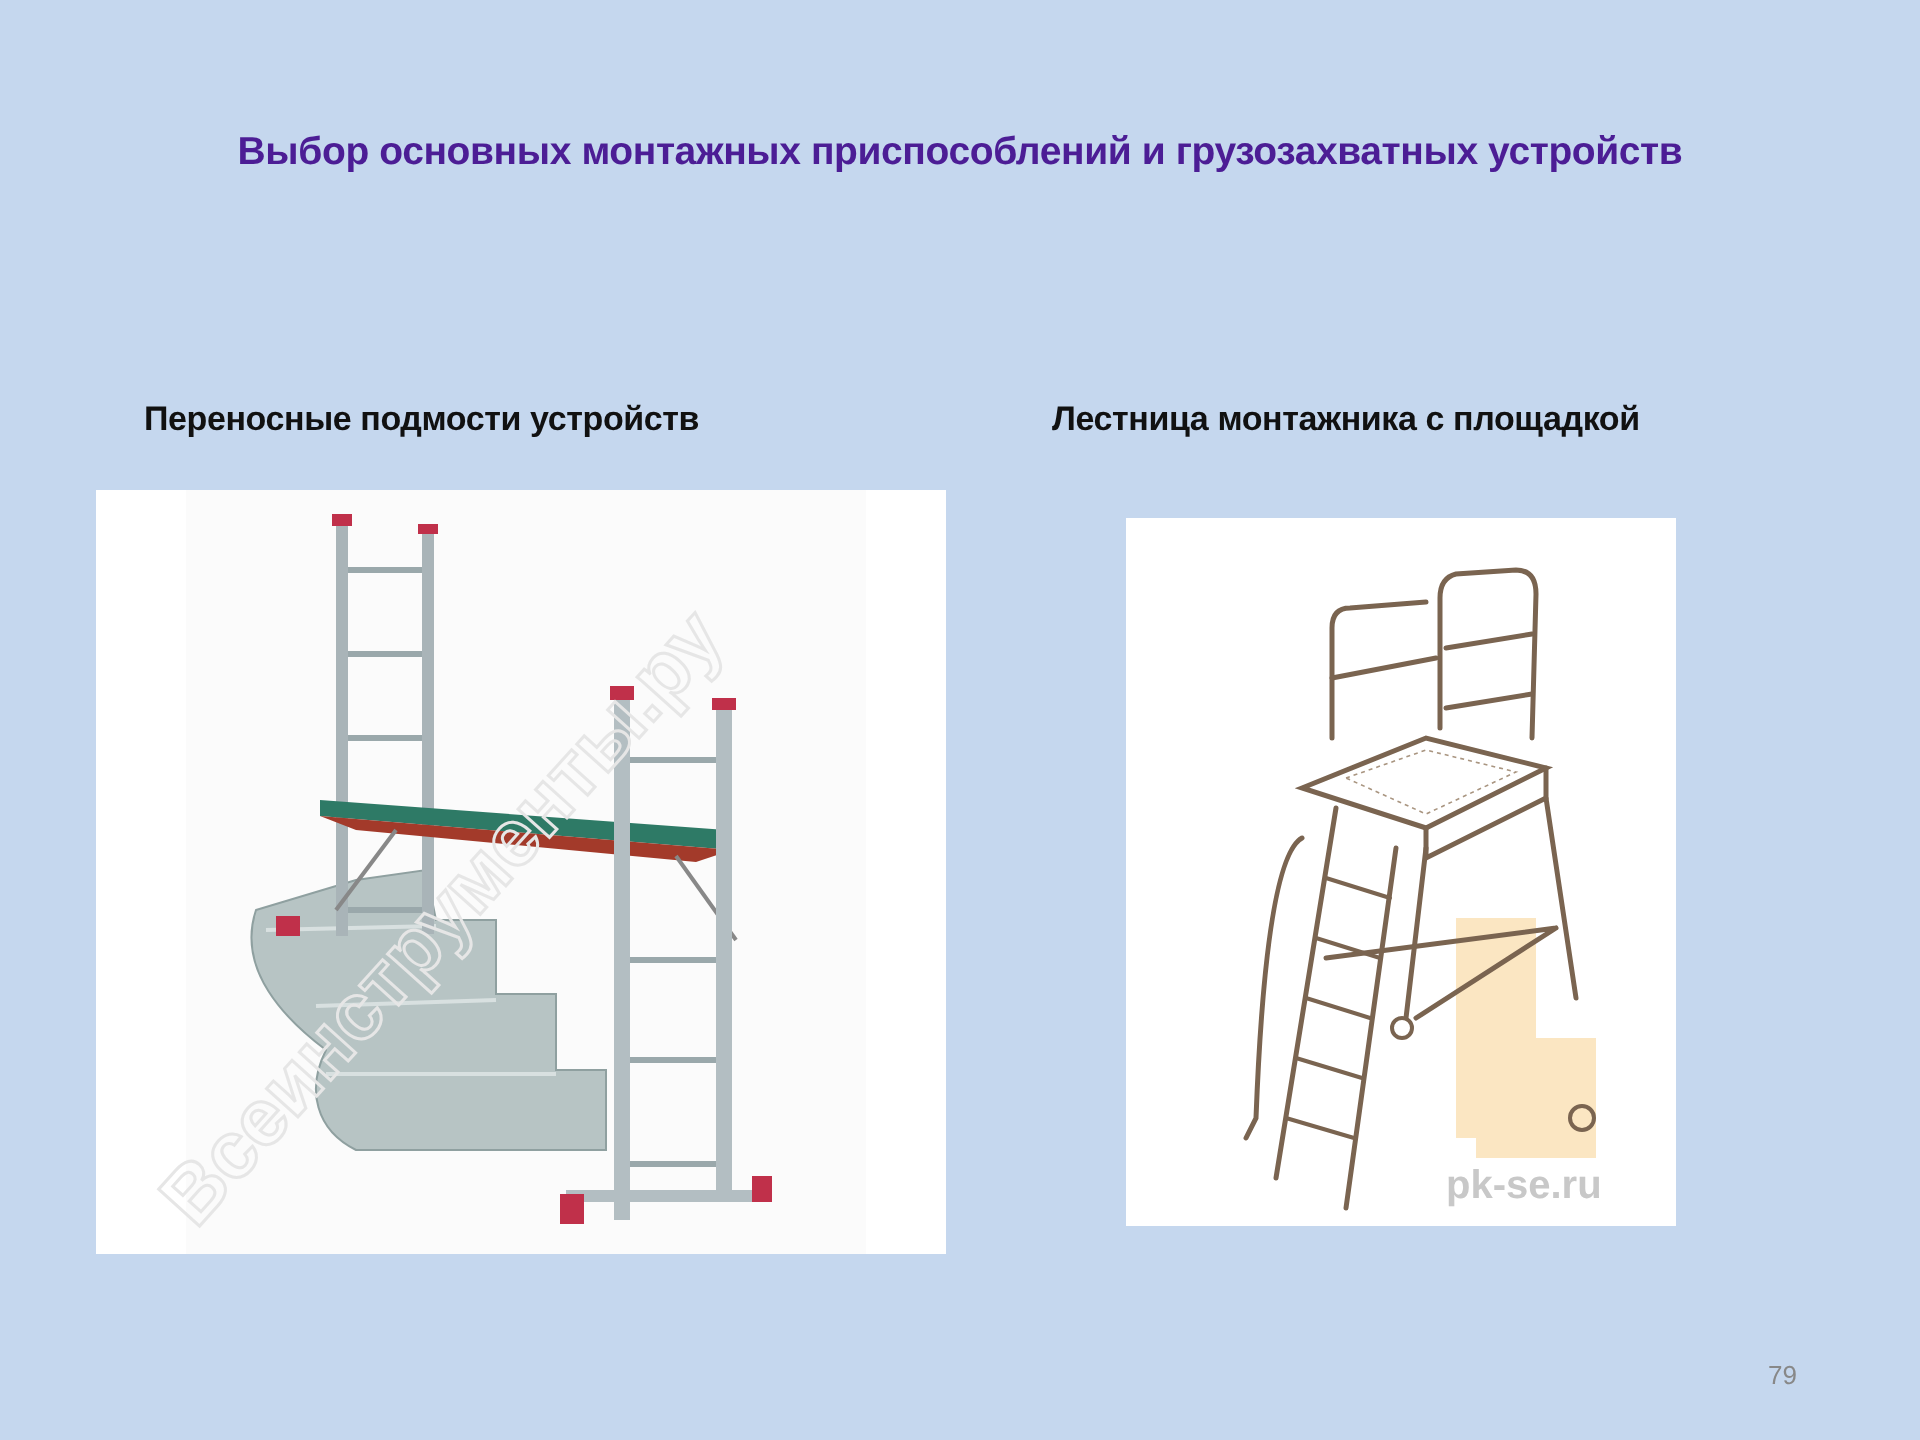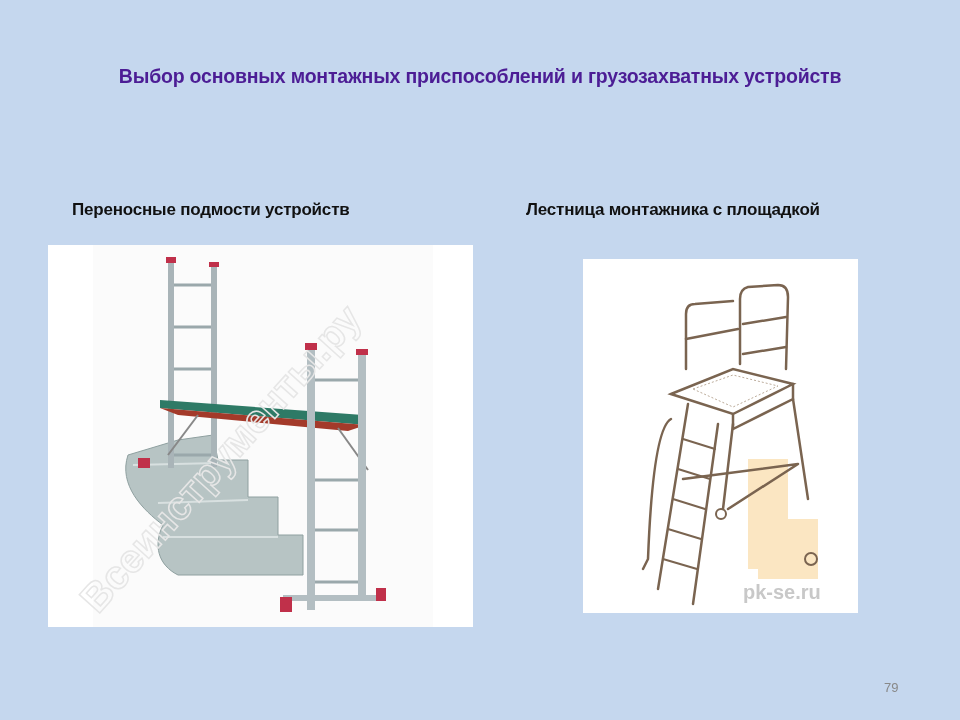--- a/index.html
+++ b/index.html
@@ -22,21 +22,21 @@
     .cap-right { left:512px;margin-left:14px; }
     .img-left {
       position:absolute; left:48px; top:245px; width:425px; height:382px;
       background:#fff; overflow:hidden;
     }
     .img-left-inner {
       position:absolute; left:45px; top:0; width:340px; height:382px; background:#fbfbfb;
     }
     .img-right {
       position:absolute; left:563px; top:259px; width:275px; height:354px;
-      background:#fff; overflow:hidden;margin-left:20px;
+      background:#fff; overflow:hidden;
     }
     .page-num {
       position:absolute; left:884px; top:680px; font-size:13px; color:#888;
     }
     svg { display:block; }
   </style>
 </head>
 <body>
 
 <div class="title">Выбор основных  монтажных приспособлений и  грузозахватных устройств</div>

